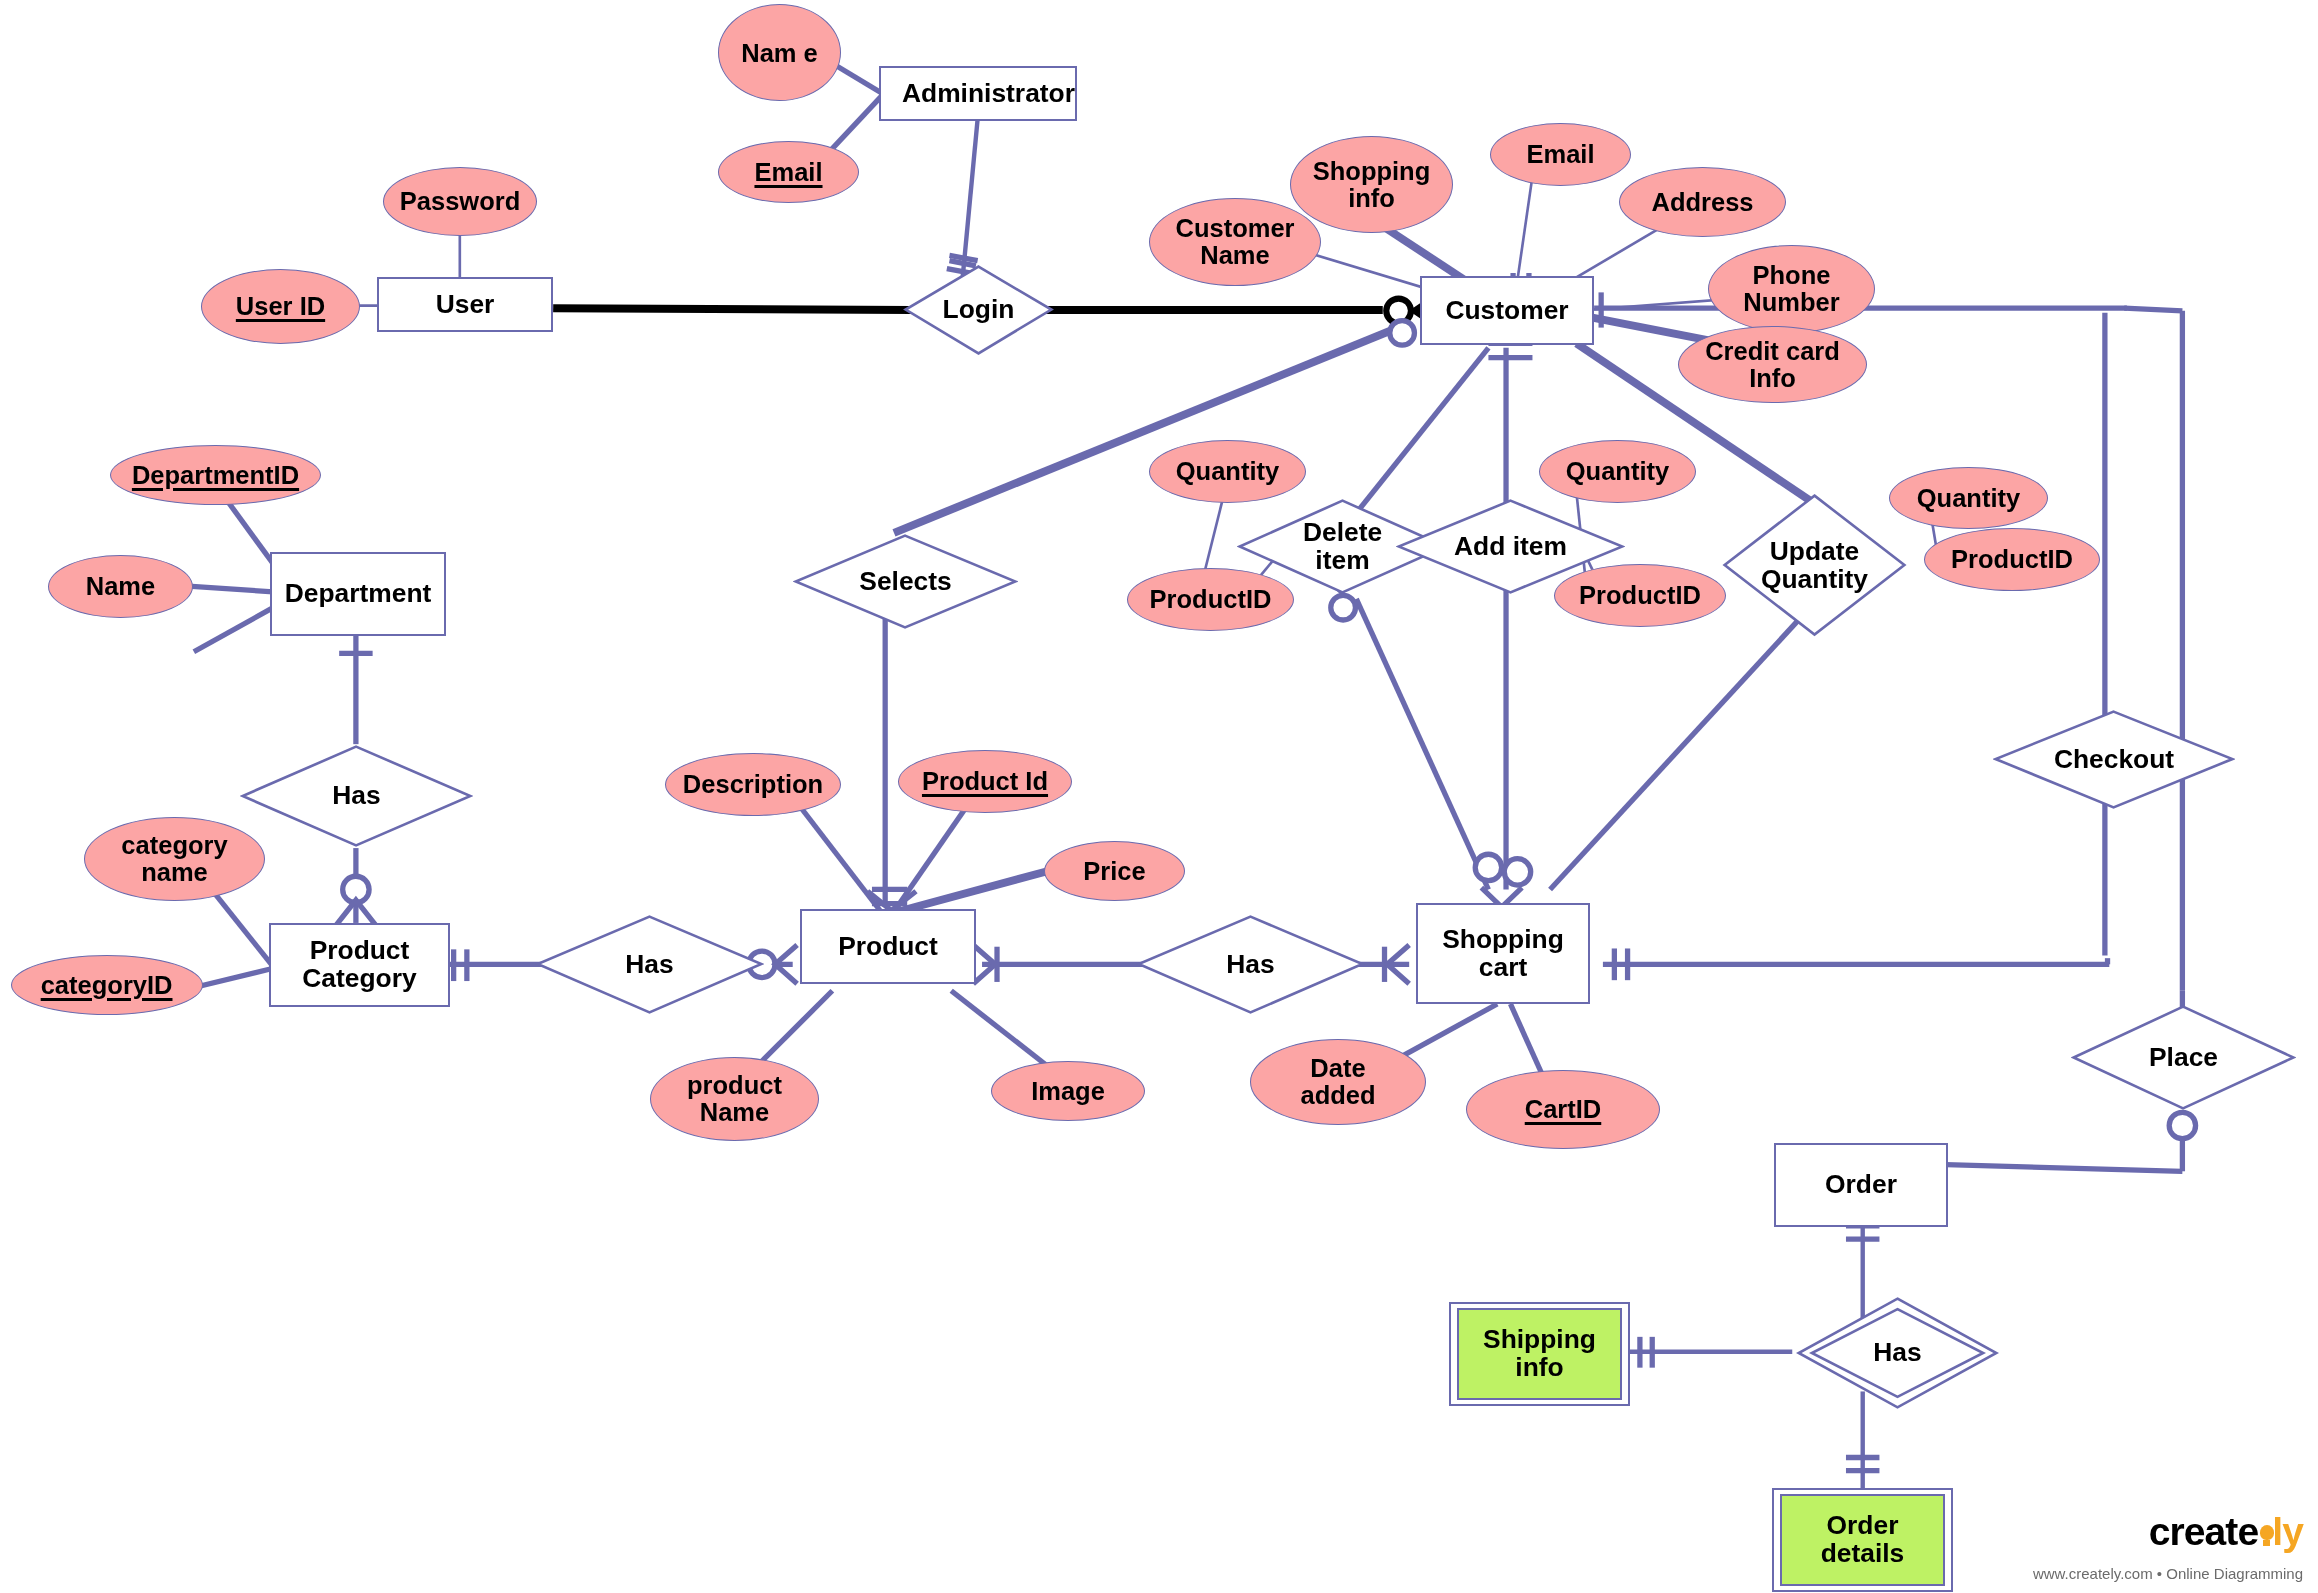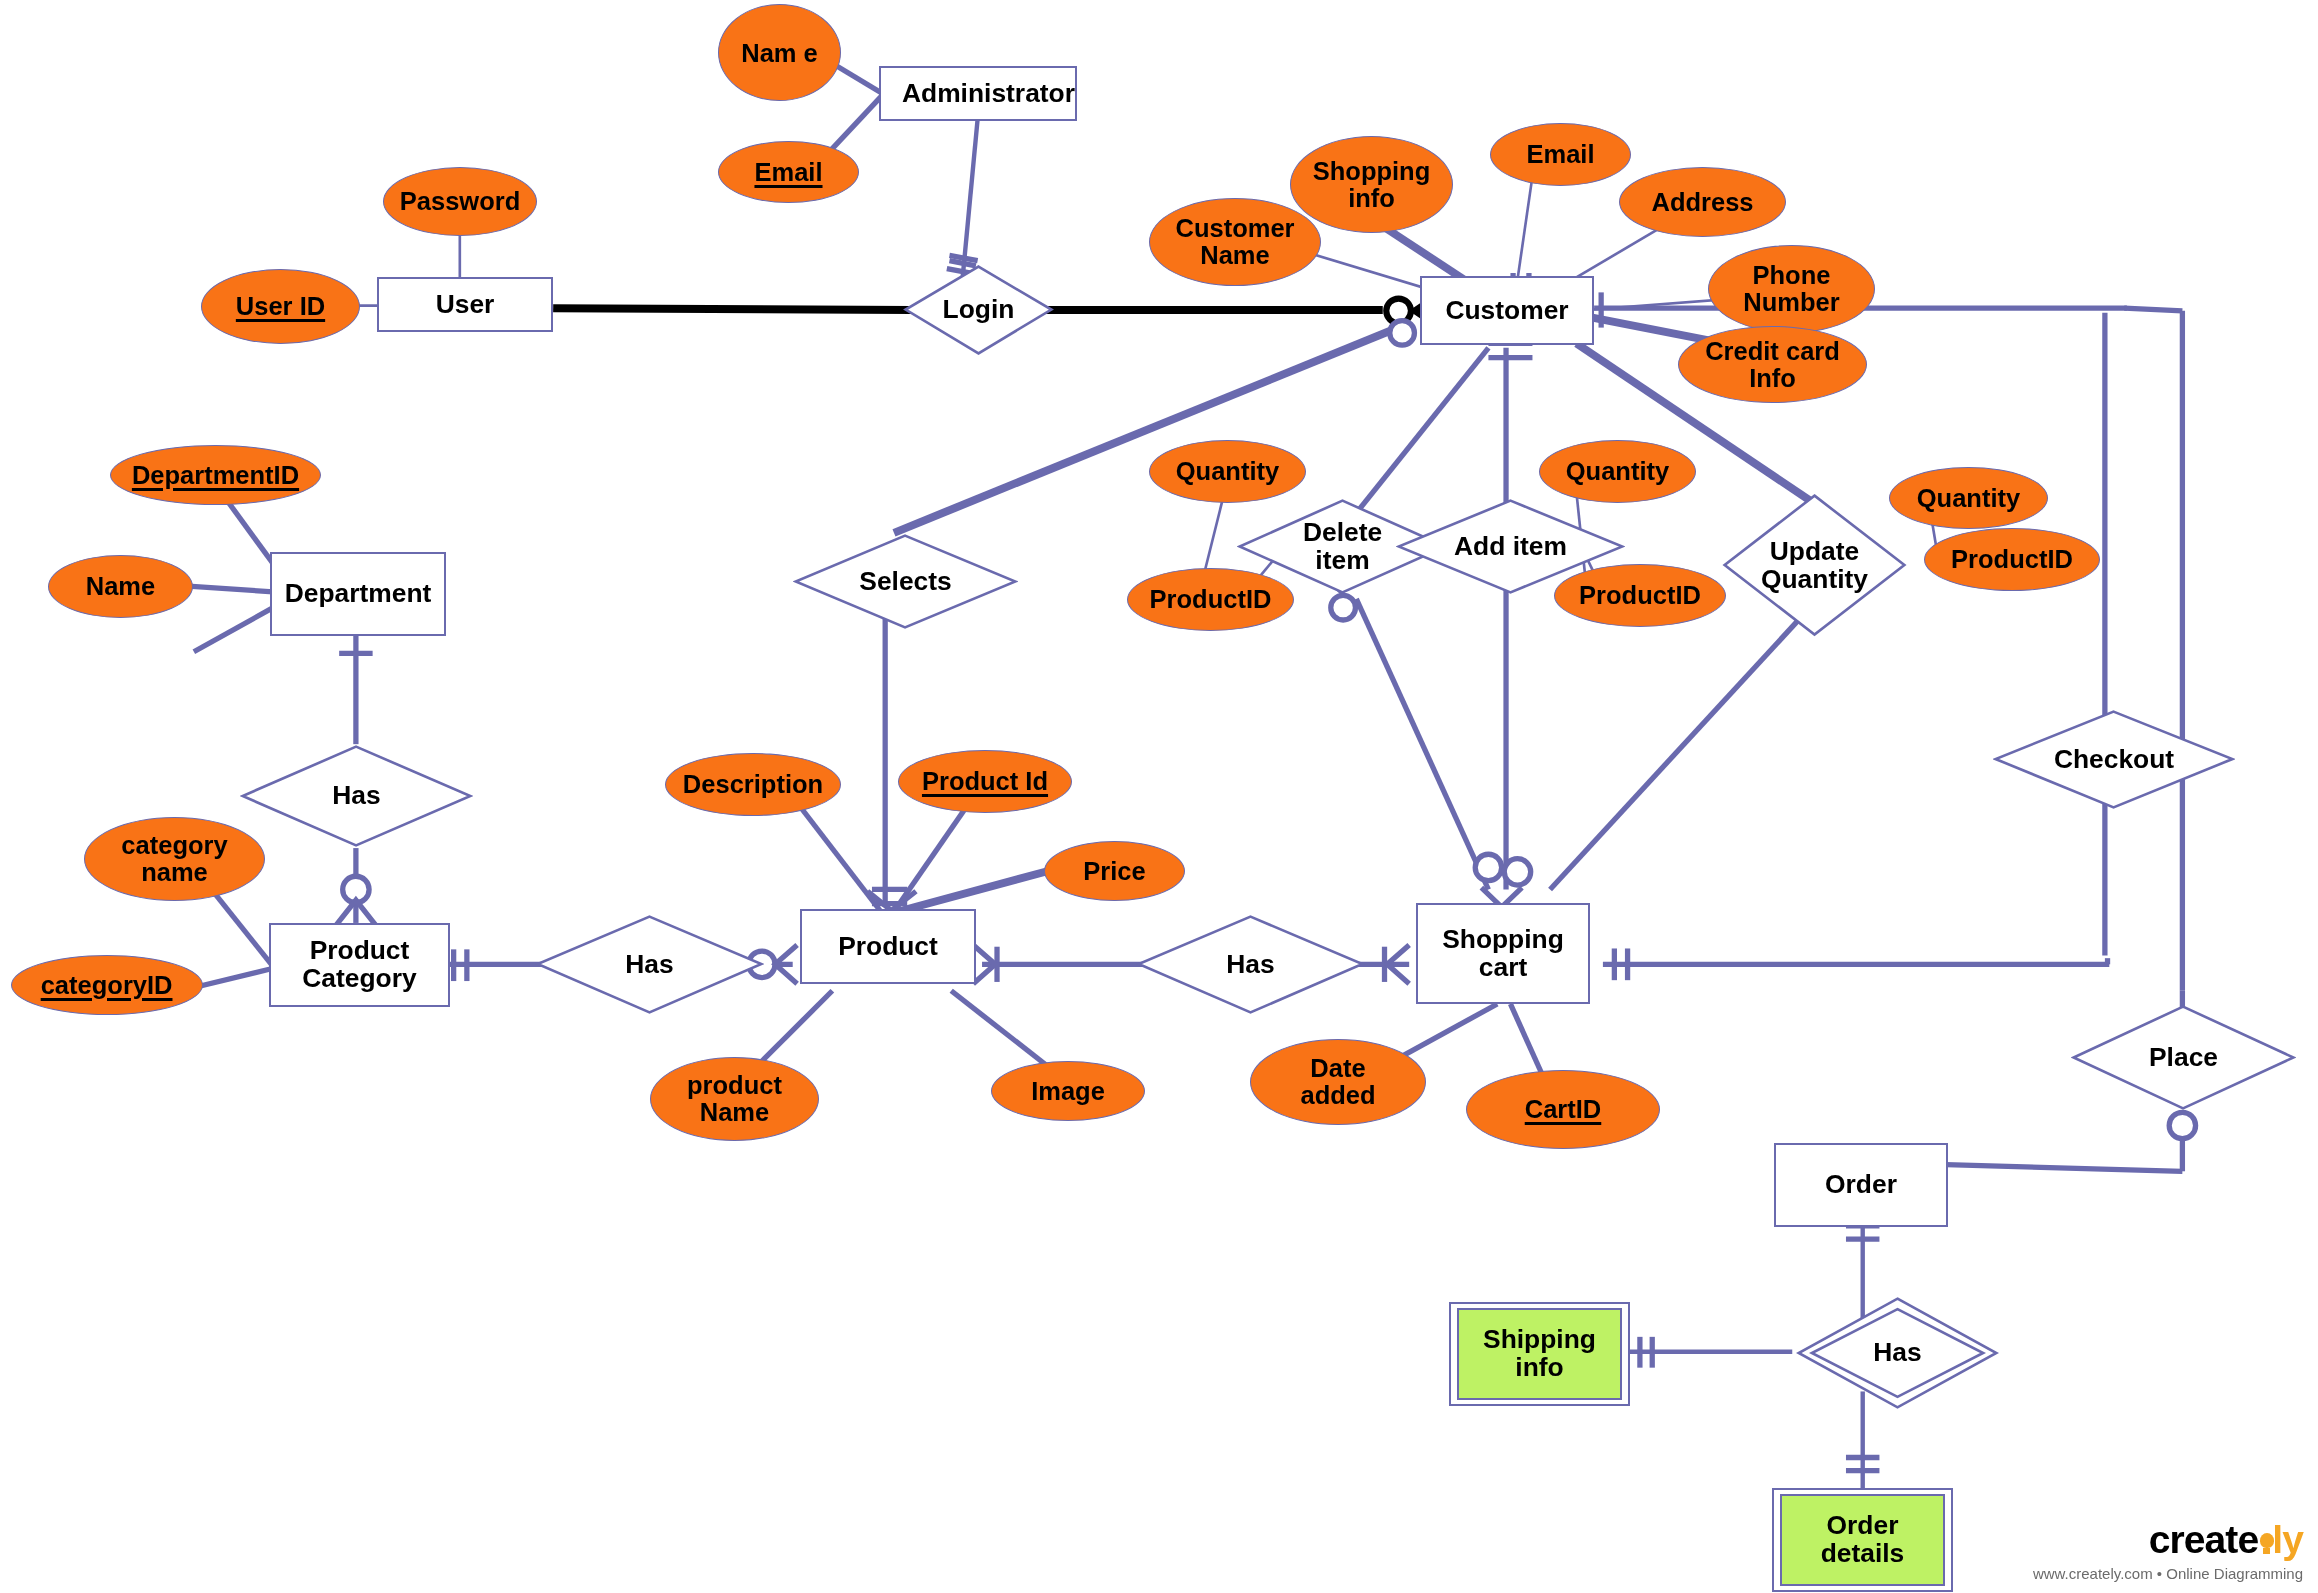--- a/index.html
+++ b/index.html
@@ -14,33 +14,33 @@
   
   .node{position:absolute;display:flex;align-items:center;justify-content:center;
         text-align:center;color:#000;font-weight:bold;line-height:1.05;
         box-sizing:border-box;}
 
   .entity{border:2.6px solid #6a6aae;background:#fff;font-size:26.4px;}
   .entity.weak{border:2.6px solid #6a6aae;padding:6.2px;background:#fff;}
   .entity.weak > .inner{border:2.6px solid #6a6aae;width:100%;height:100%;
         display:flex;align-items:center;justify-content:center;background:#bef264;}
 
-  .attr{border:1.8px solid #6a6aae;background:#f97316;border-radius:50%;font-size:25.5px;}
+  .attr{border:1.8px solid #6a6aae;background:#fca5a5;border-radius:50%;font-size:25.5px;}
   .attr.key > span{ text-decoration:underline; text-underline-offset:3.5px;
                     text-decoration-thickness:2.6px;}
 
   .rel{background:transparent;font-size:26.4px;}
   .rel .dia{position:absolute;left:0;top:0;width:100%;height:100%;}
   .rel .lbl{position:relative;z-index:2;}
 
   .logo{position:absolute;right:16px;bottom:12.3px;text-align:right;}
   .logo .word{font-size:39px;font-weight:bold;letter-spacing:-0.9px;line-height:1;}
   .logo .c-blue{color:#000000;}
   .logo .c-orange{color:#f5a623;}
-  .logo .tag{font-size:15px;color:#6b6b6b;margin-top:6px;}
+  .logo .tag{font-size:15px;color:#6b6b6b;margin-top:14px;}
   .bulb{display:inline-block;width:17.6px;height:23px;position:relative;
         vertical-align:-3.5px;margin-right:-3.5px;}
   .bulb i{position:absolute;left:1.8px;top:0;width:14px;height:15px;border-radius:50% 50% 45% 45%;
           background:#f5a623;display:block;}
   .bulb b{position:absolute;left:5.3px;top:15px;width:7px;height:6.2px;background:#f5a623;display:block;}
 </style>
 </head>
 <body>
 
 <div id="stage">

